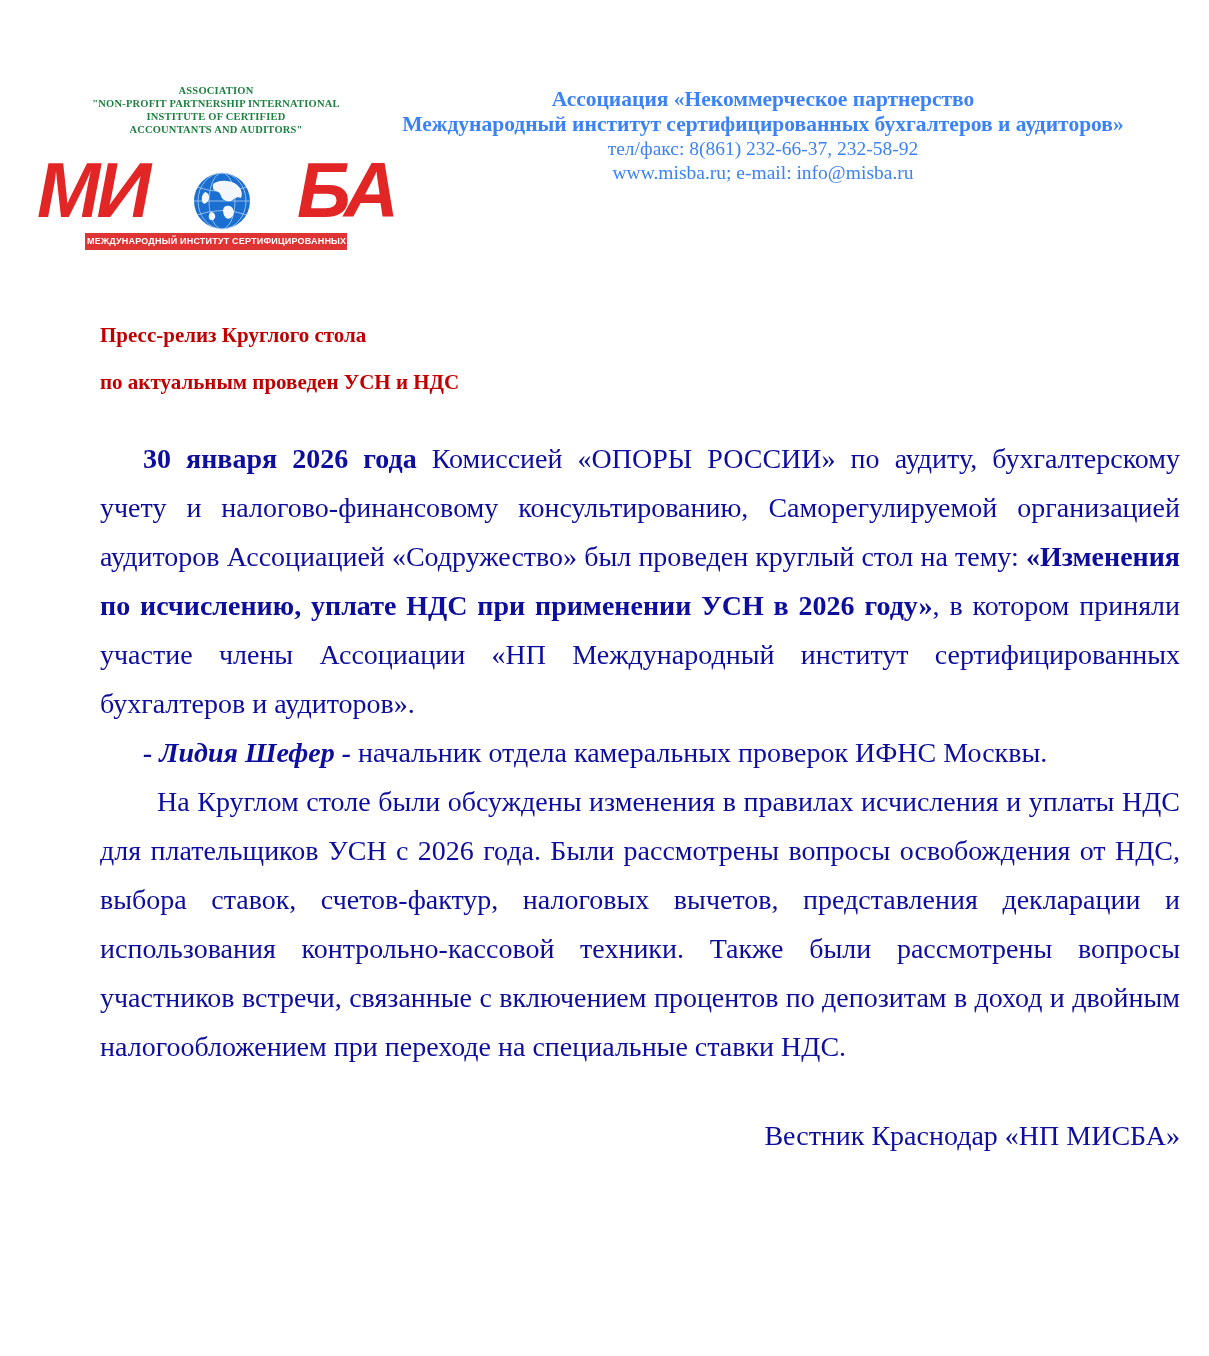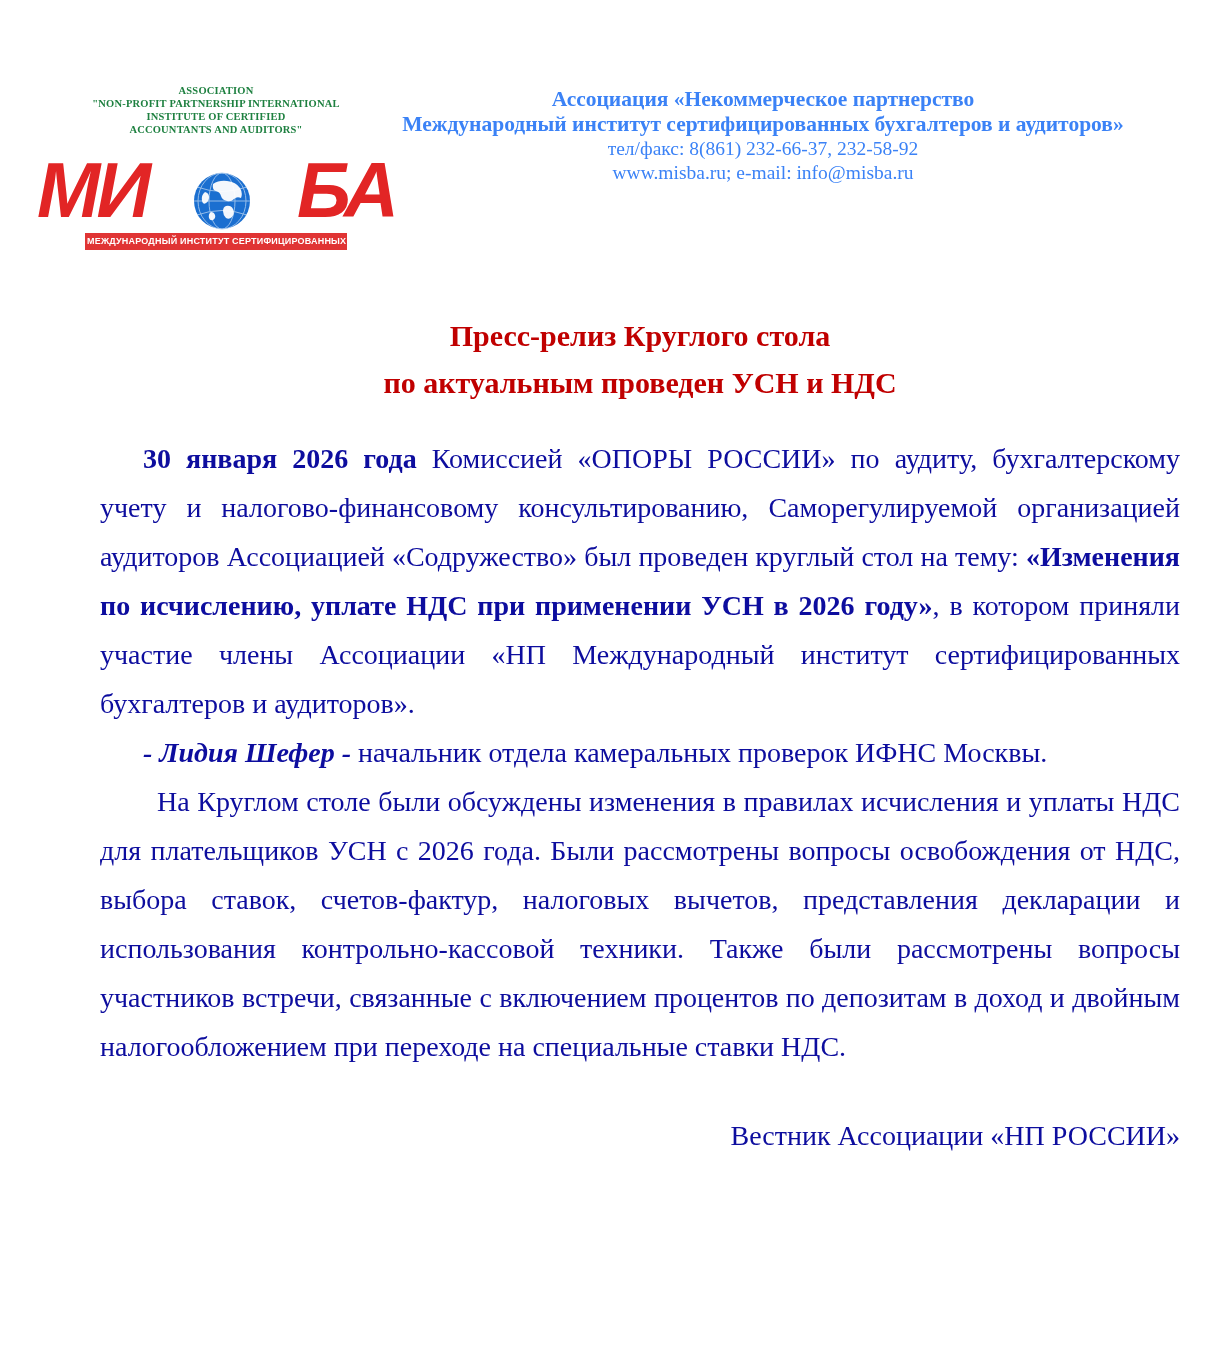--- a/index.html
+++ b/index.html
@@ -30,22 +30,22 @@
     margin-top:5px;background:#e03434;color:#ffffff;
     font-family:"Liberation Sans", sans-serif;
     font-size:9px;line-height:11px;font-weight:bold;
     padding:3px 2px;letter-spacing:.2px;white-space:nowrap;
   }
   .org-block{flex:1;text-align:center;color:#3b82f6;padding-top:3px;}
   .org-name{font-size:21.5px;line-height:25px;font-weight:bold;}
   .org-contact{font-size:19.5px;line-height:23.5px;}
   
   .doc-title{
-    margin:62px 29px 0 100px;text-align:center;
-    color:#c00000;font-weight:bold;font-size:30px;line-height:47px;
+    margin:62px 29px 0 100px;text-align:left;
+    color:#c00000;font-weight:bold;font-size:21px;line-height:47px;
   }
   
   .content{margin:28px 29px 0 100px;color:#0d0d9e;}
   .para{
     margin:0;font-size:28px;line-height:49px;
     text-align:justify;text-indent:43px;font-family:Liberation Serif, serif;
   }
   .para.p2{text-indent:57px;}
   .b{font-weight:bold;}
   .speaker-head{font-weight:bold;text-indent:0;text-align:left;}
@@ -105,16 +105,16 @@
 
   <div class="content">
     <p class="para"><span class="b">30 января 2026 года </span><span>Комиссией «ОПОРЫ РОССИИ» по аудиту, бухгалтерскому учету и налогово-финансовому консультированию, Саморегулируемой организацией аудиторов Ассоциацией «Содружество» был проведен круглый стол на тему: </span><span class="b">«Изменения по исчислению, уплате НДС при применении УСН в 2026 году»</span><span>, в котором приняли участие члены Ассоциации «НП Международный институт сертифицированных бухгалтеров и аудиторов».</span></p>
 
 
     <p class="para"><span class="speaker-name">- Лидия Шефер - </span><span>начальник отдела камеральных проверок ИФНС Москвы.</span></p>
 
 
     <p class="para p2">На Круглом столе были обсуждены изменения в правилах исчисления и уплаты НДС для плательщиков УСН с 2026 года. Были рассмотрены вопросы освобождения от НДС, выбора ставок, счетов-фактур, налоговых вычетов, представления декларации и использования контрольно-кассовой техники. Также были рассмотрены вопросы участников встречи, связанные с включением процентов по депозитам в доход и двойным налогообложением при переходе на специальные ставки НДС.</p>
 
-    <p class="footer-line">Вестник Ассоциации «НП РОССИИ»</p>
+    <p class="footer-line">Вестник Краснодар «НП МИСБА»</p>
   </div>
 
 </div>
 
 </body></html>

